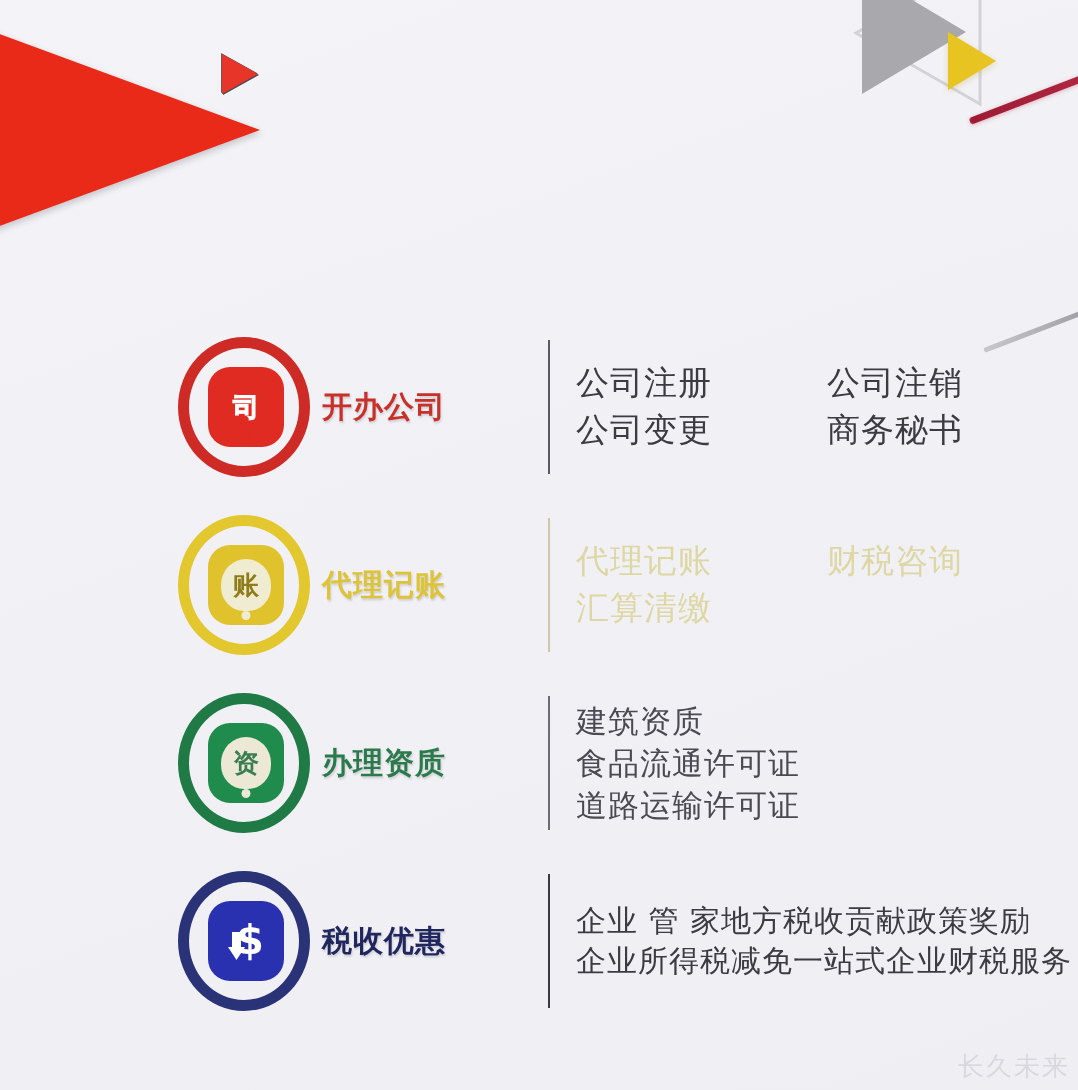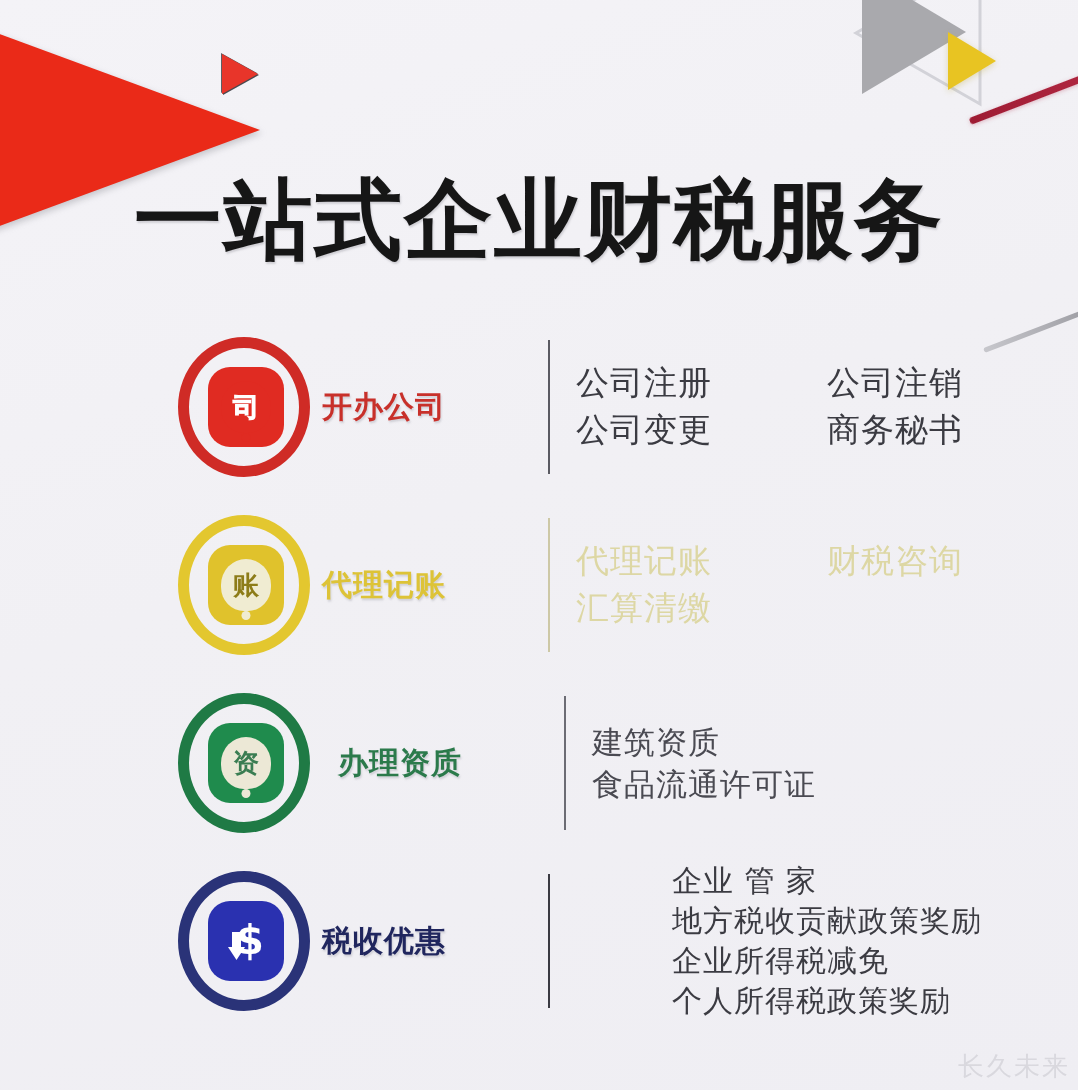--- a/index.html
+++ b/index.html
@@ -235,21 +235,20 @@
   <div class="deco small-red-triangle"></div>
 
   <svg class="deco tri-outline-svg" width="170" height="170" viewBox="0 0 170 170">
     <polygon points="150,8 150,150 26,79" fill="none" stroke="#d2d2d8" stroke-width="3"></polygon>
   </svg>
   <div class="deco gray-triangle"></div>
   <div class="deco gold-triangle"></div>
   <div class="deco diag-line diag-red"></div>
   <div class="deco diag-line diag-gray"></div>
 
-  <div class="title">一站式企业财税服务</div>
 
   <div class="rows">
 
     <div class="row">
       <div class="icon-wrap">
         <div class="ring" style="border-color:#cf2b26;"></div>
         <div class="badge" style="background:#e02b22;">
           <div class="glyph-bubble" style="background:#e02b22;color:#ffffff;-webkit-text-stroke:1px #ffffff;">司</div>
         </div>
       </div>
@@ -279,47 +278,48 @@
       </div>
     </div>
 
     <div class="row">
       <div class="icon-wrap">
         <div class="ring" style="border-color:#1f7a45;"></div>
         <div class="badge" style="background:#1f8b4d;">
           <div class="glyph-bubble" style="background:#ece8d6;color:#3a7d52;">资</div>
         </div>
       </div>
-      <div class="row-label" style="color:#2b7a4b;margin-left:16px;">办理资质</div>
+      <div class="row-label" style="color:#2b7a4b;">办理资质</div>
       <div class="divider" style="background:#6c6c74;"></div>
       <div class="items stack" style="color:#4a4a52;">
         <span class="item">建筑资质</span>
         <span class="item">食品流通许可证</span>
+        <span class="item">道路运输许可证</span>
       </div>
     </div>
 
     <div class="row">
       <div class="icon-wrap">
         <div class="ring" style="border-color:#2a3378;"></div>
         <div class="badge" style="background:#2a31b0;">
           <svg width="52" height="54" viewBox="0 0 52 54">
             <text x="30" y="40" font-family="DejaVu Sans, sans-serif" font-size="40" font-weight="bold" fill="#ffffff" text-anchor="middle">$</text>
             <g fill="#ffffff">
               <rect x="12" y="18" width="9" height="18"></rect>
               <polygon points="8,33 25,33 16.5,46"></polygon>
             </g>
           </svg>
         </div>
       </div>
       <div class="row-label" style="color:#20265e;">税收优惠</div>
       <div class="divider" style="background:#3a3a42;"></div>
-      <div class="items wide" style="color:#3b3b42;flex-direction:column;">
+      <div class="items wide" style="color:#3b3b42;">
         <span class="item">企业 管 家</span>
         <span class="item">地方税收贡献政策奖励</span>
         <span class="item">企业所得税减免</span>
-        <span class="item">个人所得税政策奖励</span>
+        <span class="item">一站式企业财税服务</span>
       </div>
     </div>
 
   </div>
 
   <div class="watermark">长久未来</div>
 </div>
 
 </body></html>

